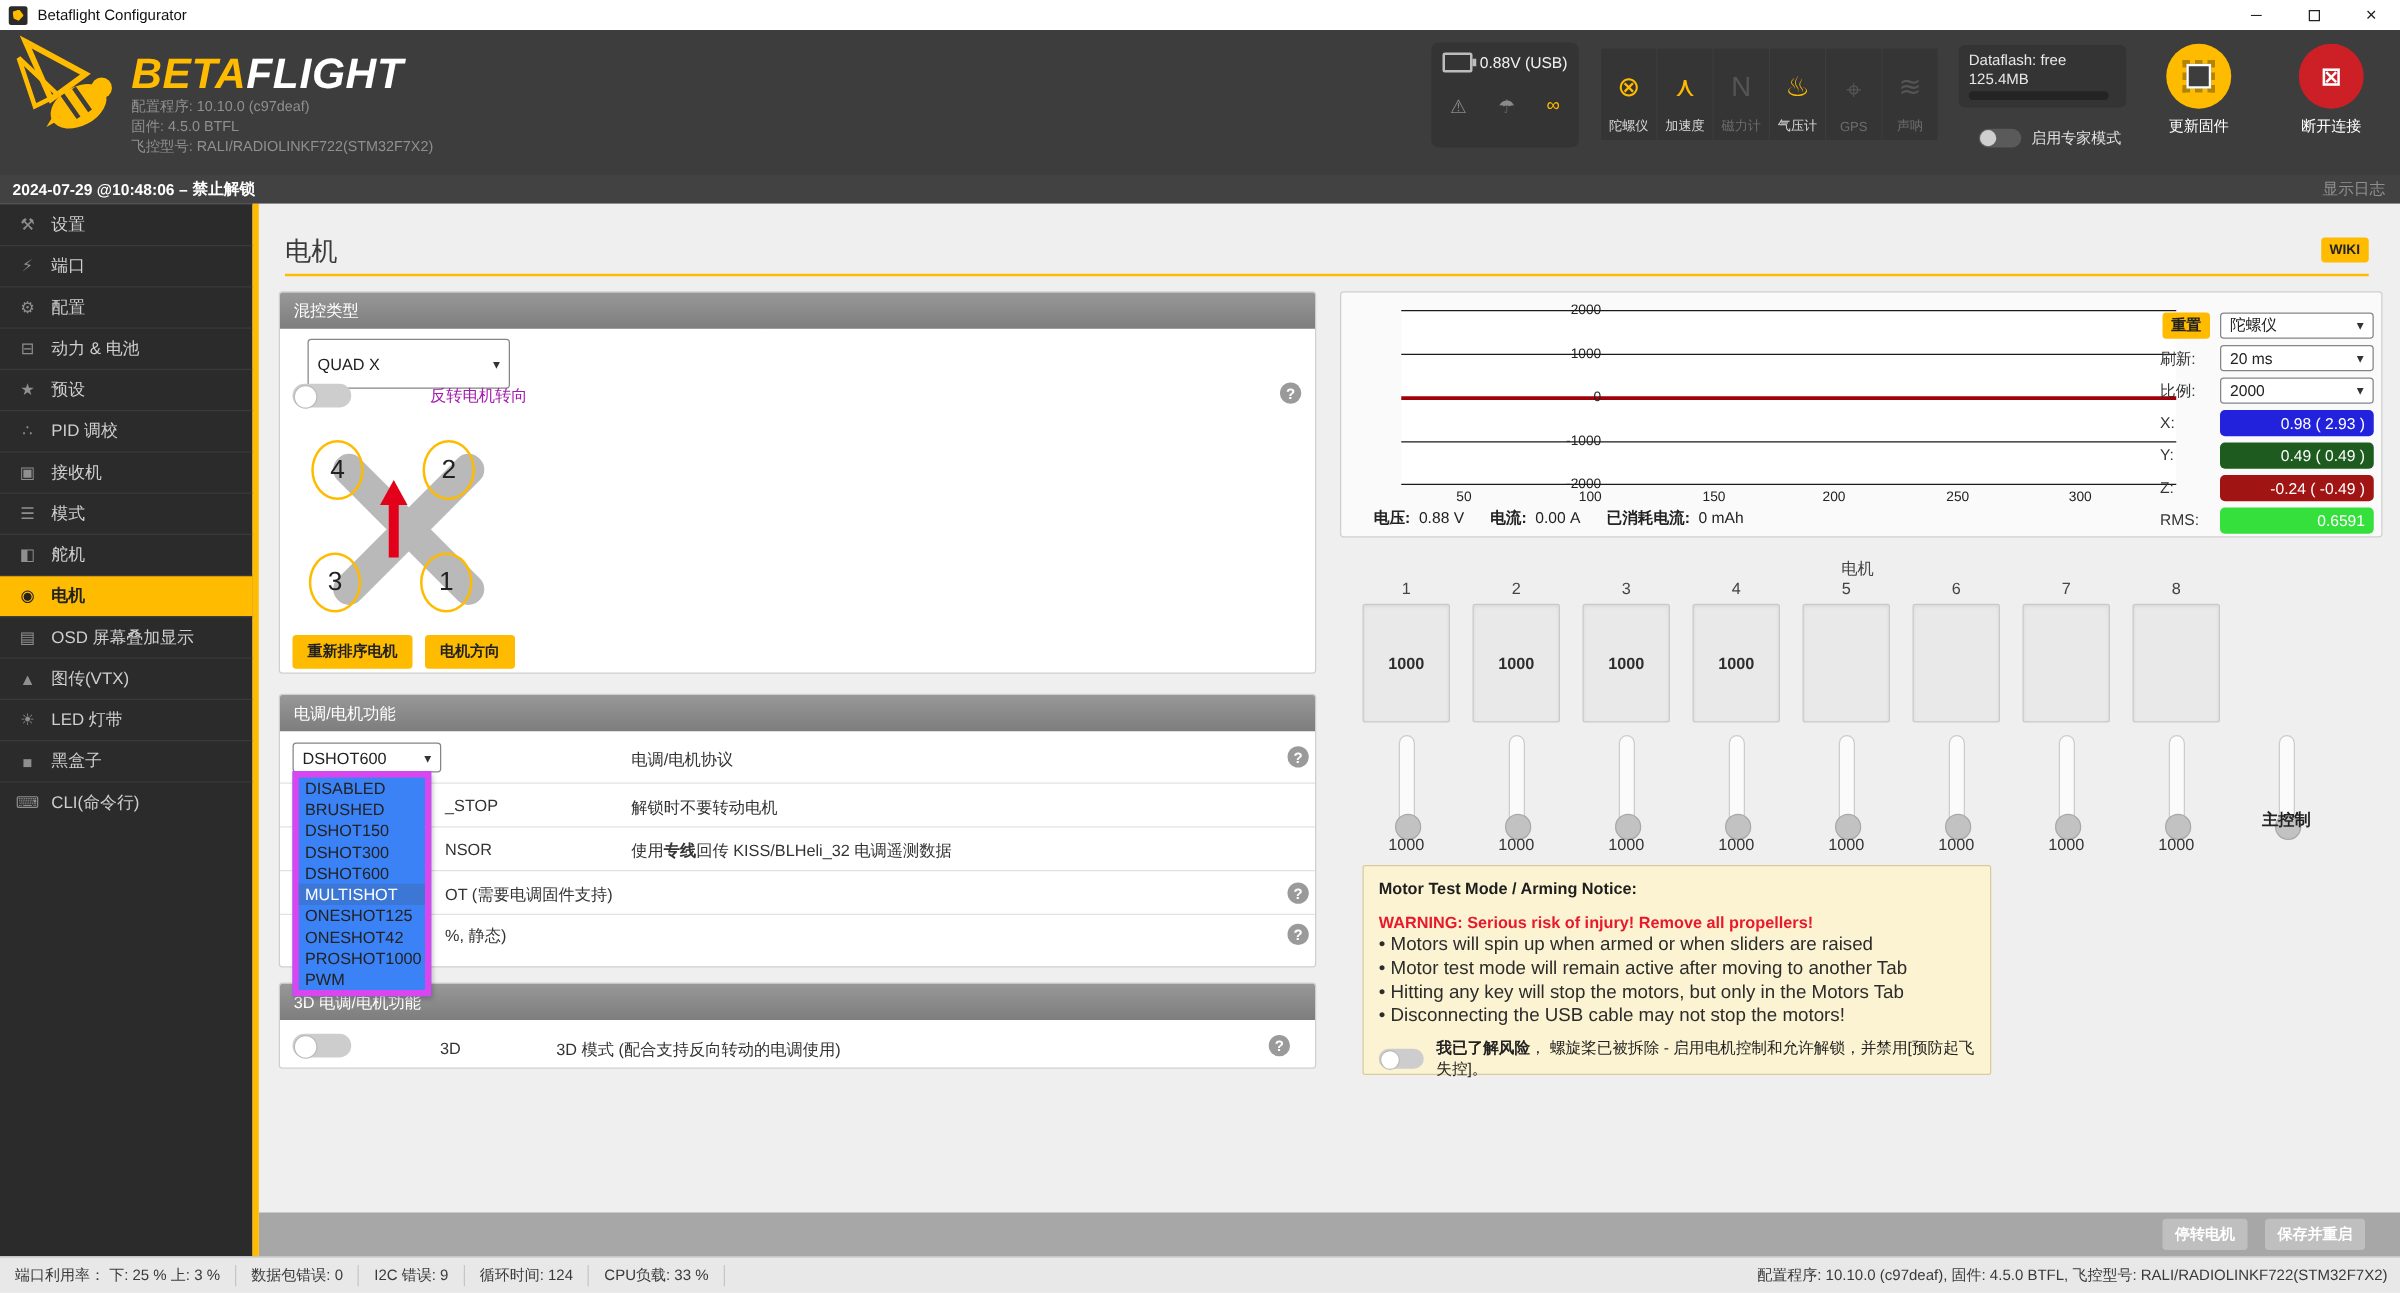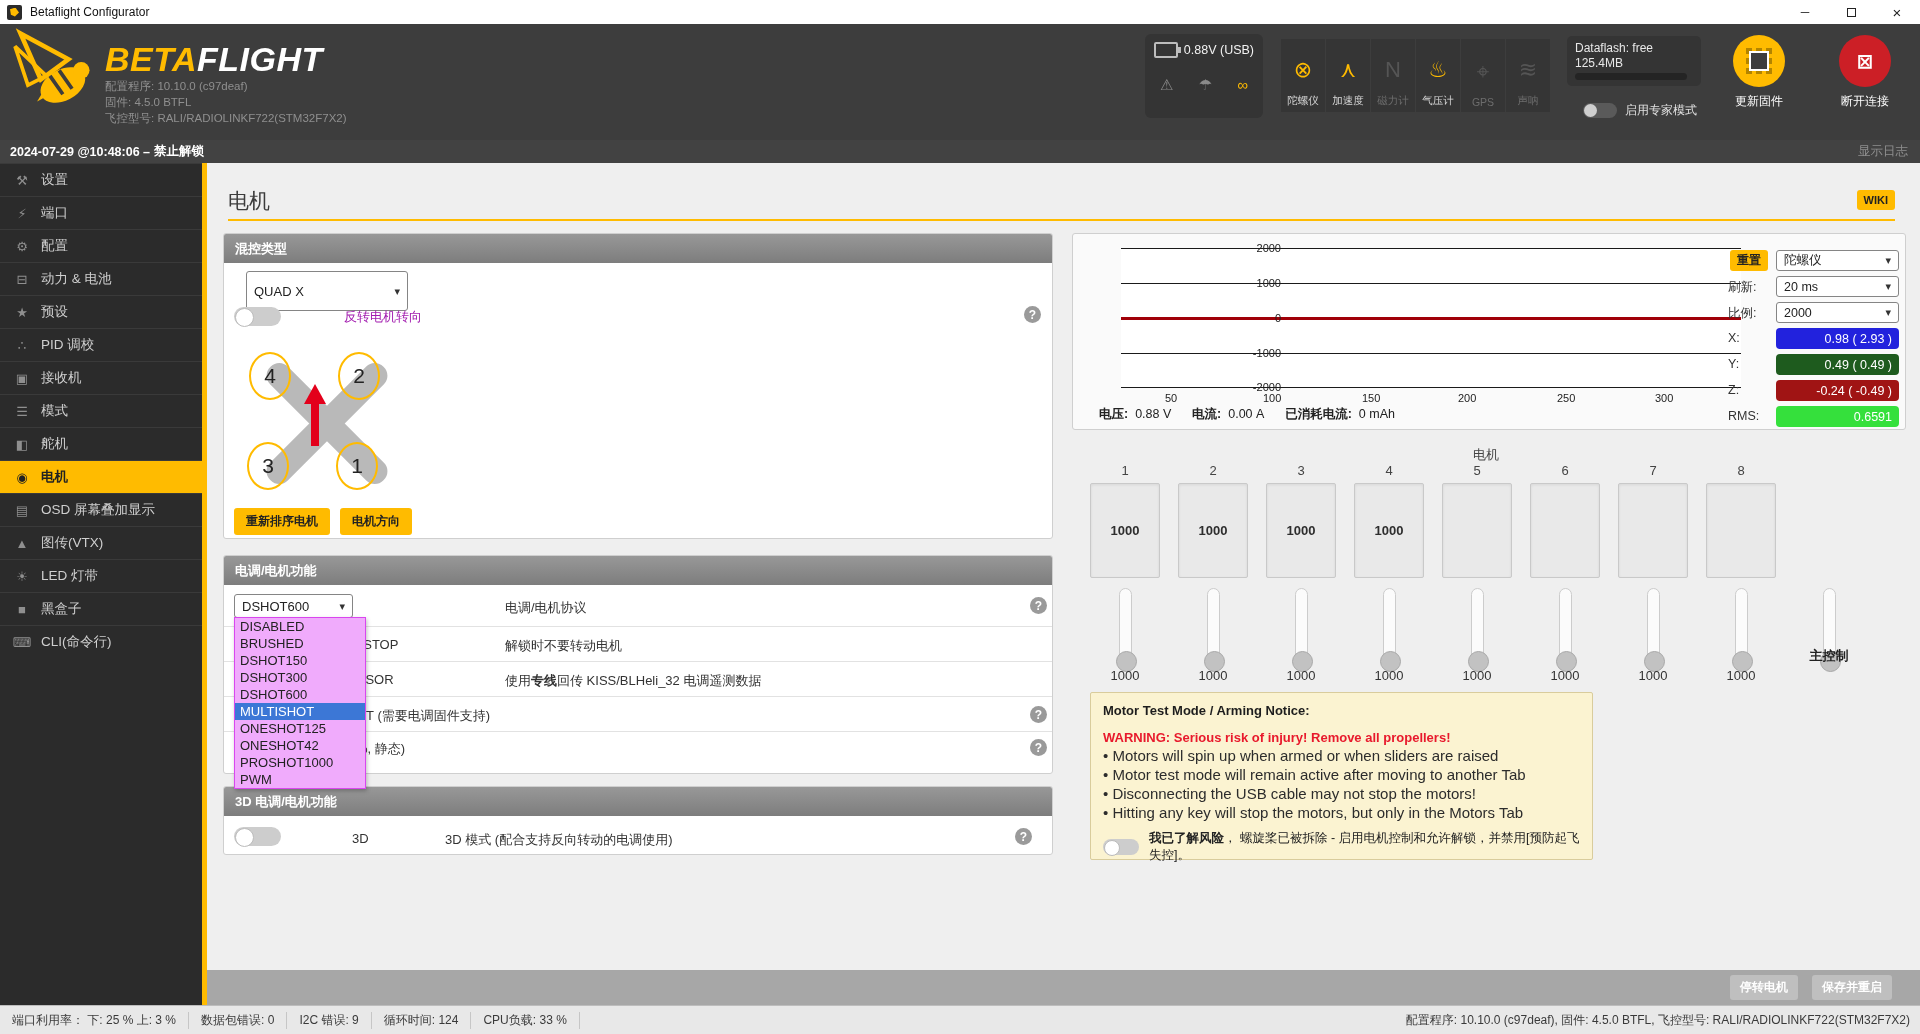--- a/index.html
+++ b/index.html
@@ -77,21 +77,21 @@
   .side-item.active .ic { color:#222; }
 
   
   .content { position:absolute; left:207px; top:163px; right:0; bottom:29px; background:#EFEFEF; }
   .page-title { position:absolute; left:21px; top:24px; font-size:21px; color:#3c3c3c; }
   .title-rule { position:absolute; left:21px; right:25px; top:56px; height:2px; background:#FFBB00; }
   .wiki { position:absolute; right:25px; top:27px; background:#FFBB00; color:#222; font-size:11px;
     font-weight:bold; padding:4px 7px; border-radius:3px; }
 
   .box { position:absolute; background:#fff; border:1px solid #cfcfcf; border-radius:3px; }
-  .box-h { height:29px; background:linear-gradient(#989898,#7d7d7d); color:#fff; font-weight:bold;
+  .box-h { height:29px; background:linear-gradient(#989898,#7d7d7d); color:#fff; font-weight:normal;
     font-size:13px; display:flex; align-items:center; padding-left:11px; border-radius:2px 2px 0 0; }
 
   .mixer-box { left:16px; top:70px; width:830px; height:306px; }
   .sel { background:#fff; border:1px solid #858585; border-radius:3px; font-size:13px; color:#222;
     display:flex; align-items:center; padding-left:7px; position:relative; }
   .sel .car { position:absolute; right:7px; color:#333; font-size:11px; }
   .mixer-sel { position:absolute; left:22px; top:37px; width:162px; height:40px; }
   .toggle { width:47px; height:19px; background:#cdcdcd; border-radius:10px; position:relative; }
   .toggle::after { content:""; position:absolute; left:1px; top:1px; width:17px; height:17px; background:#fff;
     border:1px solid #bbb; border-radius:50%; }
@@ -114,22 +114,22 @@
   .mix-btns .ybtn { height:27px; padding:0 12px; margin-right:10px; }
   .help { position:absolute; width:17px; height:17px; border-radius:50%; background:#9a9a9a; color:#fff;
     font-size:12px; font-weight:bold; display:flex; align-items:center; justify-content:center; }
 
   .esc-box { left:16px; top:392px; width:830px; height:219px; }
   .esc-row { position:absolute; left:0; width:100%; border-top:1px solid #e2e2e2; }
   .rowname { position:absolute; left:132px; font-size:13px; color:#333; }
   .rowdesc { position:absolute; left:281px; font-size:13px; color:#333; }
   .esc-sel { position:absolute; left:10px; top:38px; width:119px; height:24px; }
 
-  .ddlist { position:absolute; left:27px; top:454px; width:132px; background:#f0abfc;
-    border:1px solid #d946ef; z-index:30; box-shadow:1px 2px 4px rgba(0,0,0,.25); }
+  .ddlist { position:absolute; left:27px; top:454px; width:111px; background:#3b82f6;
+    border:5px solid #d946ef; z-index:30; box-shadow:1px 2px 4px rgba(0,0,0,.25); }
   .dditem { height:17px; line-height:17px; font-size:13px; color:#222; padding-left:5px; white-space:nowrap; }
   .dditem.hl { background:#3C77D6; color:#fff; }
 
   .threed-box { left:16px; top:623px; width:830px; height:69px; }
   .t-row { position:absolute; top:40px; left:10px; display:flex; align-items:center; width:100%; }
   .t-name { position:absolute; left:128px; top:44px; font-size:13px; color:#333; }
   .t-desc { position:absolute; left:221px; top:44px; font-size:13px; color:#333; }
 
   
   .graph-box { left:865px; top:70px; width:834px; height:197px; background:#FAFAFA; }
@@ -572,22 +572,22 @@
   <div class="sval" style="left:1323px; top:505px;">1000</div>
   <div class="sval" style="left:1411px; top:505px;">1000</div>
   <div class="sval" style="left:1499px; top:505px;">1000</div>
   <div class="sval master" style="left:1587px; top:484px;">主控制</div>
 
   <div class="notice">
     <div class="n-title">Motor Test Mode / Arming Notice:</div>
     <div class="n-warn">WARNING: Serious risk of injury! Remove all propellers!</div>
     <div class="n-b">• Motors will spin up when armed or when sliders are raised</div>
     <div class="n-b">• Motor test mode will remain active after moving to another Tab</div>
+    <div class="n-b">• Hitting any key will stop the motors, but only in the Motors Tab</div>
     <div class="n-b">• Disconnecting the USB cable may not stop the motors!</div>
-    <div class="n-b">• Hitting any key will stop the motors, but only in the Motors Tab</div>
     <div class="n-ack">
       <div class="ack-toggle"></div>
       <div class="t"><b>我已了解风险</b><span>， 螺旋桨已被拆除 - 启用电机控制和允许解锁，并禁用[预防起飞失控]。</span></div>
     </div>
   </div>
 
   <div class="footerbar">
     <div class="fbtn stop">停转电机</div>
     <div class="fbtn save">保存并重启</div>
   </div>

